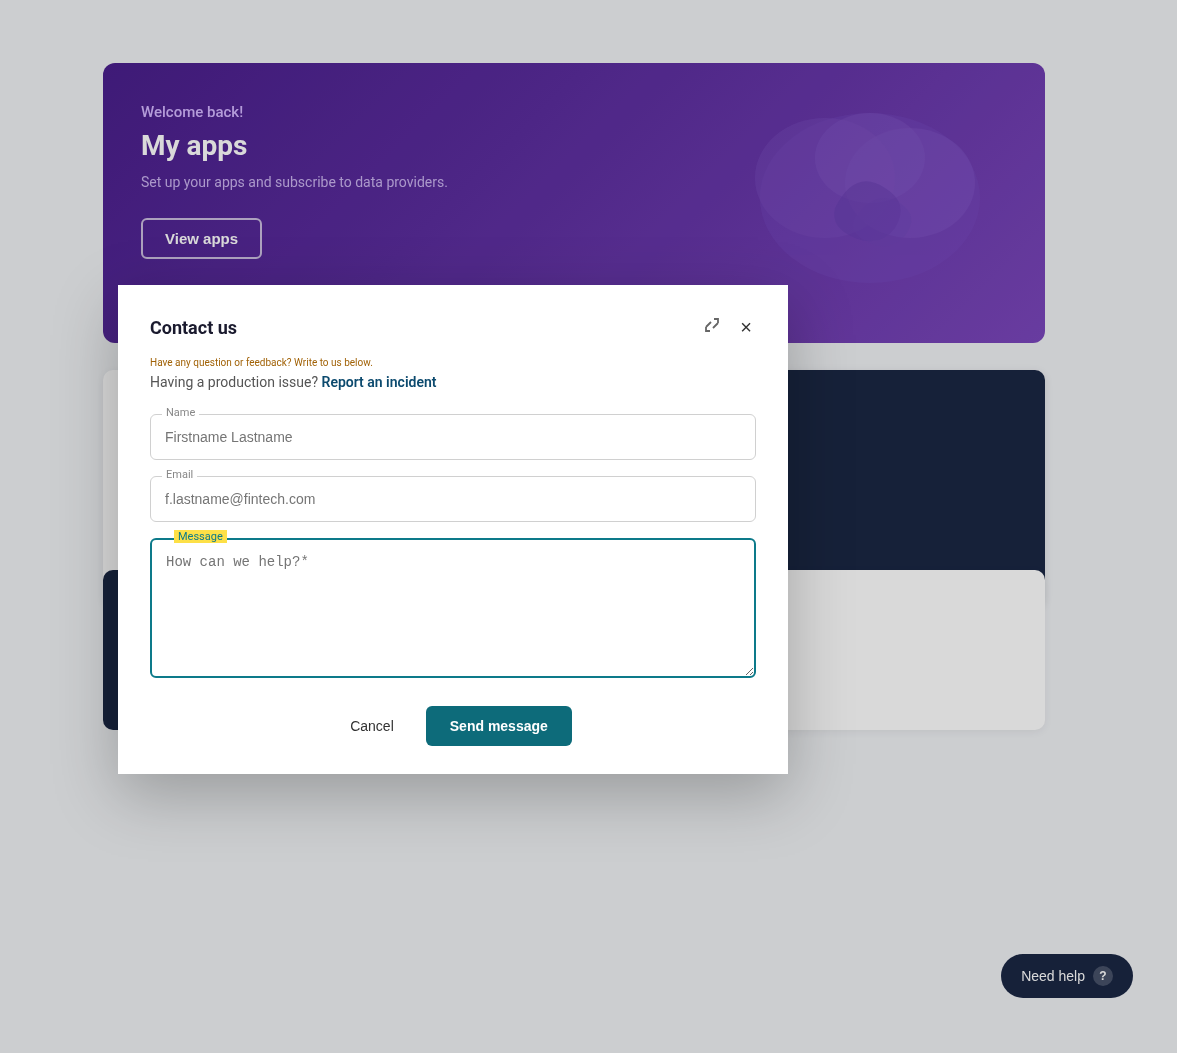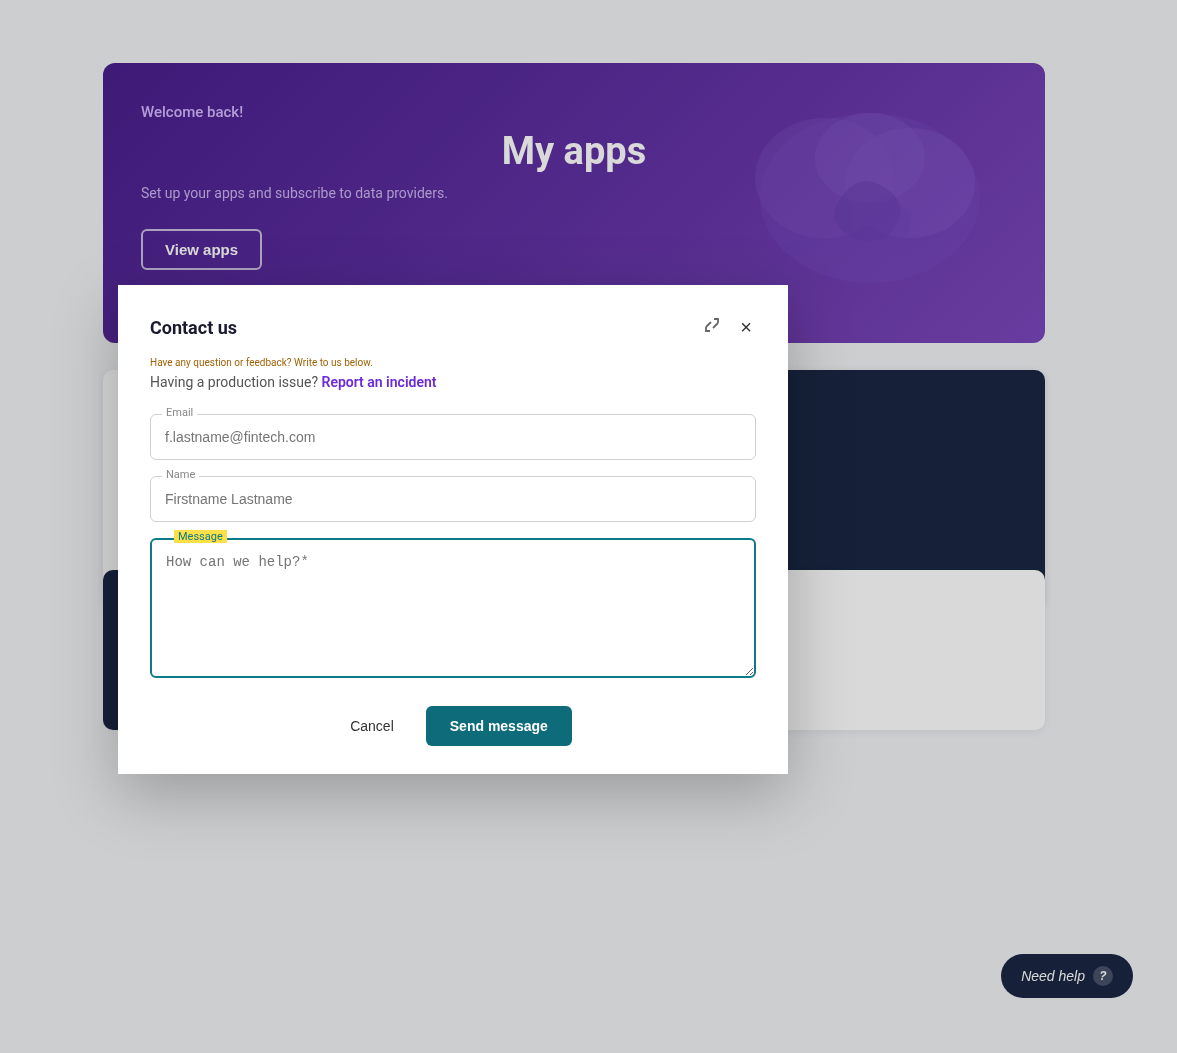--- a/index.html
+++ b/index.html
@@ -35,24 +35,23 @@
 
     .hero-welcome {
       color: #d4b8ff;
       font-size: 15px;
       font-weight: 500;
       margin-bottom: 8px;
     }
 
     .hero-title {
       color: #ffffff;
-      font-size: 38px;
+      font-size: 28px;
       font-weight: 700;
       margin-bottom: 12px;
-      text-align: center;
     }
 
     .hero-subtitle {
       color: #c9b3ee;
       font-size: 14px;
       margin-bottom: 28px;
     }
 
     .hero-btn {
       display: inline-block;
@@ -251,21 +250,21 @@
       line-height: 1.5;
     }
 
     .modal-desc-line2 {
       font-size: 14px;
       color: #555;
       margin-bottom: 24px;
     }
 
     .modal-desc-link {
-      color: #6d28d9;
+      color: #0c4a6e;
       font-weight: 600;
       text-decoration: none;
       cursor: pointer;
     }
 
     
     .form-field {
       position: relative;
       margin-bottom: 16px;
     }
@@ -352,21 +351,20 @@
       border: none;
       border-radius: 24px;
       padding: 12px 20px;
       font-size: 14px;
       font-weight: 500;
       cursor: pointer;
       display: flex;
       align-items: center;
       gap: 8px;
       z-index: 5;
-      font-style: italic;
     }
 
     .need-help-icon {
       width: 20px;
       height: 20px;
       background: rgba(255,255,255,0.2);
       border-radius: 50%;
       display: flex;
       align-items: center;
       justify-content: center;
@@ -448,27 +446,27 @@
     </div>
 
     <div class="modal-desc">Have any question or feedback? Write to us below.</div>
     <div class="modal-desc-line2">
       <span>Having a production issue?</span>
       <span> </span>
       <a class="modal-desc-link">Report an incident</a>
     </div>
 
     <div class="form-field">
+      <label>Name</label>
+      <input type="text" placeholder="Firstname Lastname" style="">
+    </div>
+
+    <div class="form-field">
       <label>Email</label>
       <input type="email" placeholder="f.lastname@fintech.com" style="">
-    </div>
-
-    <div class="form-field">
-      <label>Name</label>
-      <input type="text" placeholder="Firstname Lastname" style="">
     </div>
 
     <div class="form-field form-field-textarea" style="position:relative;">
       <label>Message</label>
       <textarea placeholder="How can we help?*" style=""></textarea>
     </div>
 
     <div class="modal-footer">
       <button class="cancel-btn">Cancel</button>
       <button class="send-btn">Send message</button>

